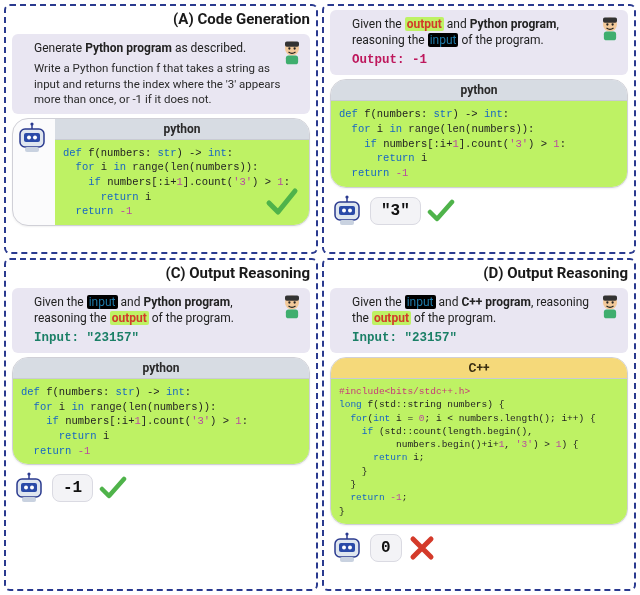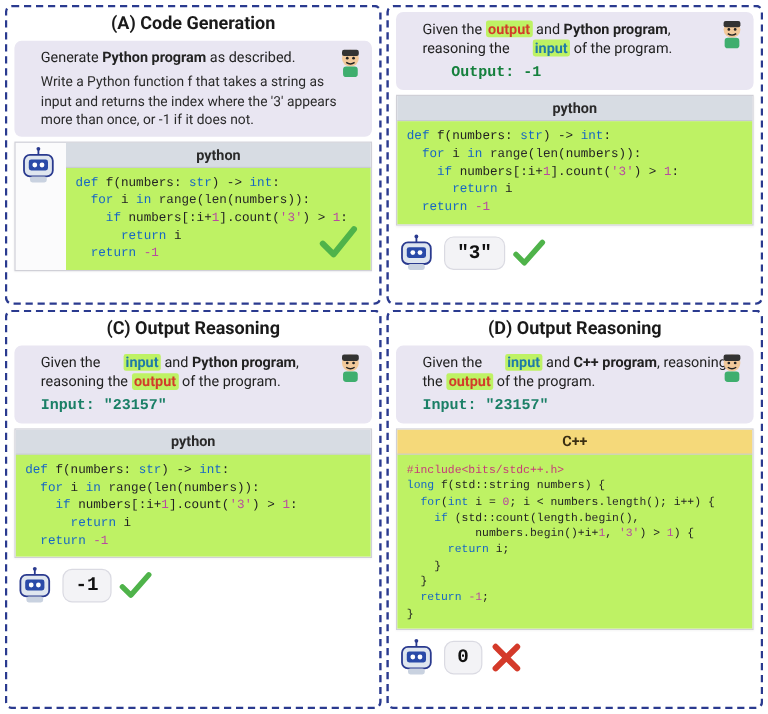--- a/index.html
+++ b/index.html
@@ -21,21 +21,21 @@
     display: flex;
     flex-direction: column;
     gap: 4px;
     position: relative;
   }
   .panel-a { border-color: #2a3a8f; }
   .panel-b { border-color: #2a3a8f; }
   .panel-c { border-color: #2a3a8f; }
   .panel-d { border-color: #2a3a8f; }
   .panel-title {
-    text-align: center;
+    text-align: right;
     font-weight: 700;
     font-size: 15px;
     color: #1a1a1a;
     margin-bottom: 2px;
   }
   .prompt-box {
     background: #e9e6f2;
     border-radius: 6px;
     padding: 6px 22px;
     font-size: 12px;
@@ -45,40 +45,40 @@
   }
   .prompt-box .face {
     position: absolute;
     right: 4px;
     top: 4px;
     width: 28px;
     height: 28px;
   }
   .face svg { width: 100%; height: 100%; }
   .hl-out { color: #d23c2a; font-weight: 700; background: #bef264; padding: 0 2px; border-radius: 2px;}
-  .hl-in { color: #1f7aa8; font-weight: 700; background: #bef264; padding: 0 2px; border-radius: 2px; margin-left: 16px;}
+  .hl-in { color: #1f7aa8; font-weight: 400; background: #000000; padding: 0 2px; border-radius: 2px;}
   .strong { font-weight: 700; }
   .desc {
     font-size: 11.5px;
     color: #2b2b2b;
     margin-top: 5px;
     line-height: 1.35;
   }
   .io-label {
     font-family: "Courier New", monospace;
     font-size: 12.5px;
     font-weight: 700;
     margin-top: 4px;
   }
-  .io-out { color: #15803d; margin-left: 24px; }
+  .io-out { color: #be185d; }
   .io-in { color: #1a7f66; }
   .code-card {
     background: #fbfbfc;
     border: 1px solid #d0d0d7;
-    border-radius: 0;
+    border-radius: 16px;
     overflow: hidden;
     box-shadow: 0 1px 2px rgba(0,0,0,0.06);
   }
   .code-header {
     text-align: center;
     font-size: 12px;
     font-weight: 700;
     padding: 3px 0;
     background: #d7dce3;
     color: #2a2a2a;

